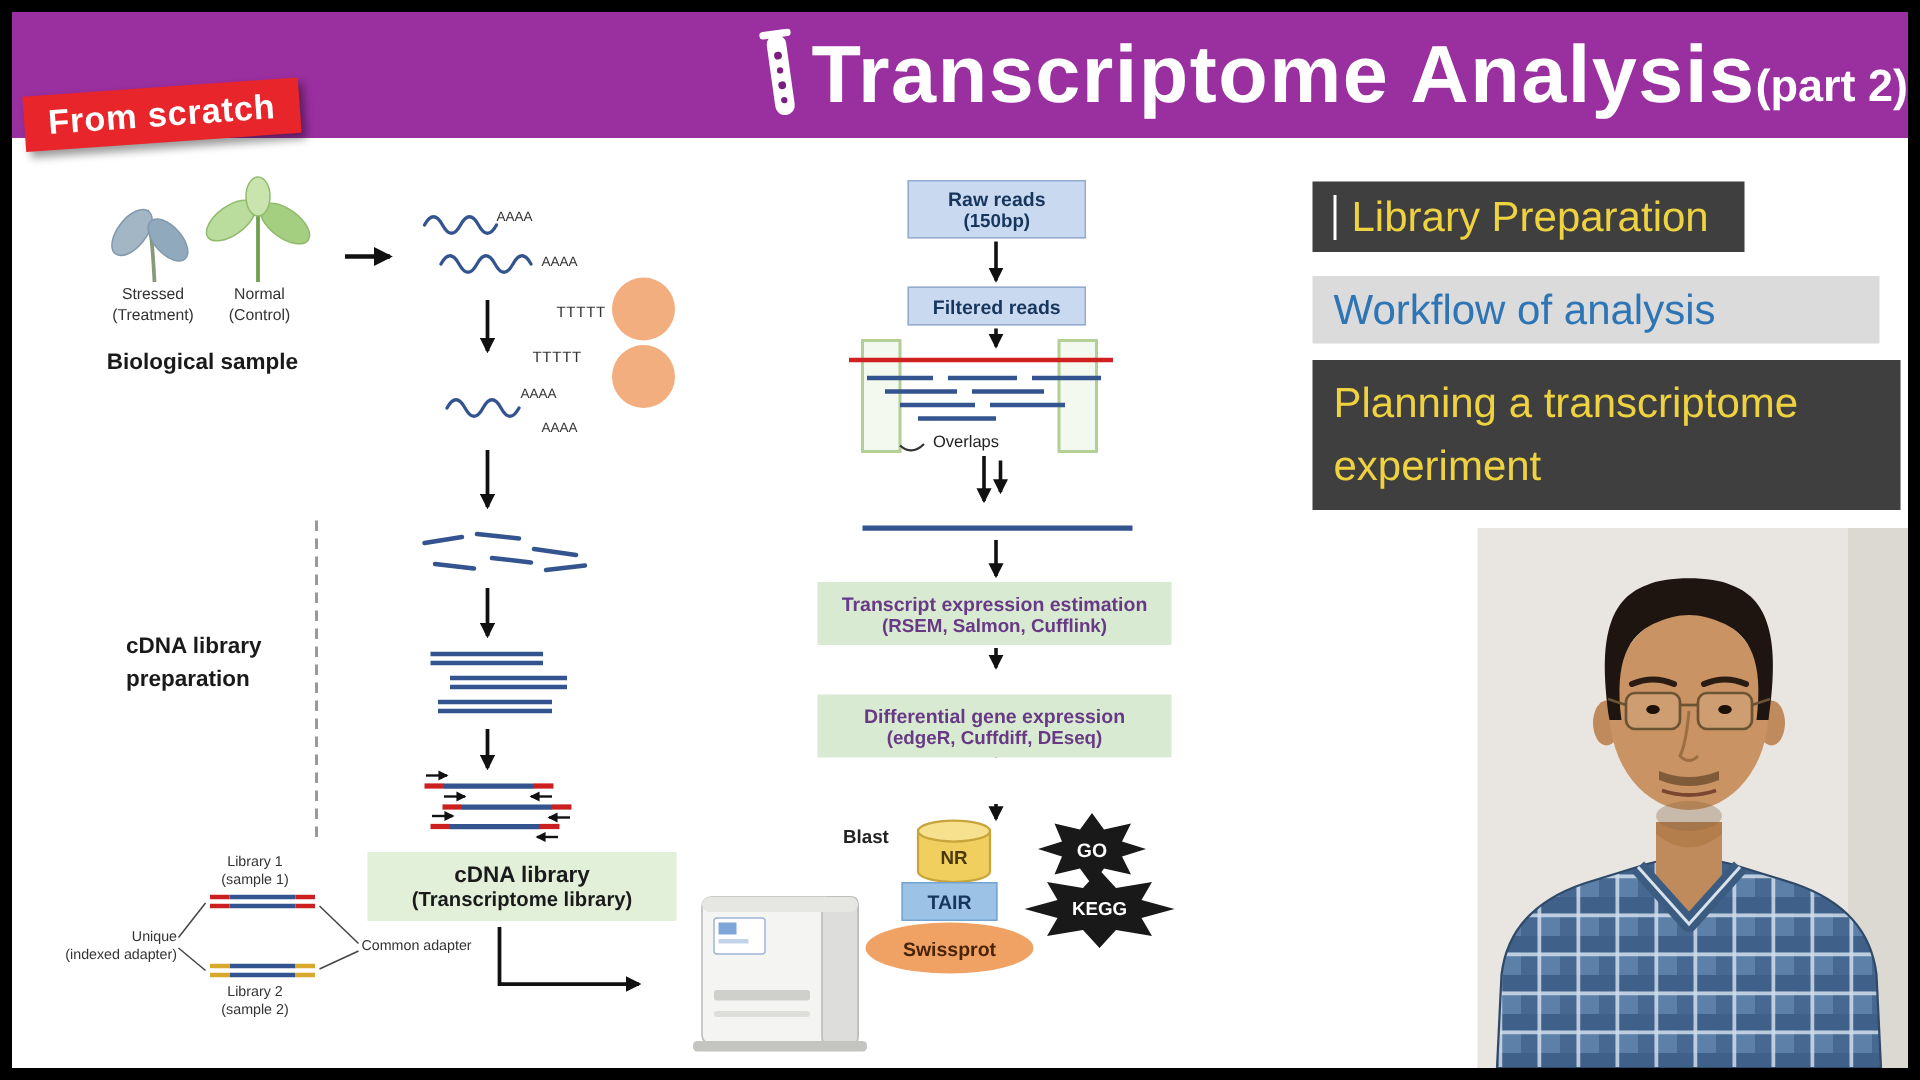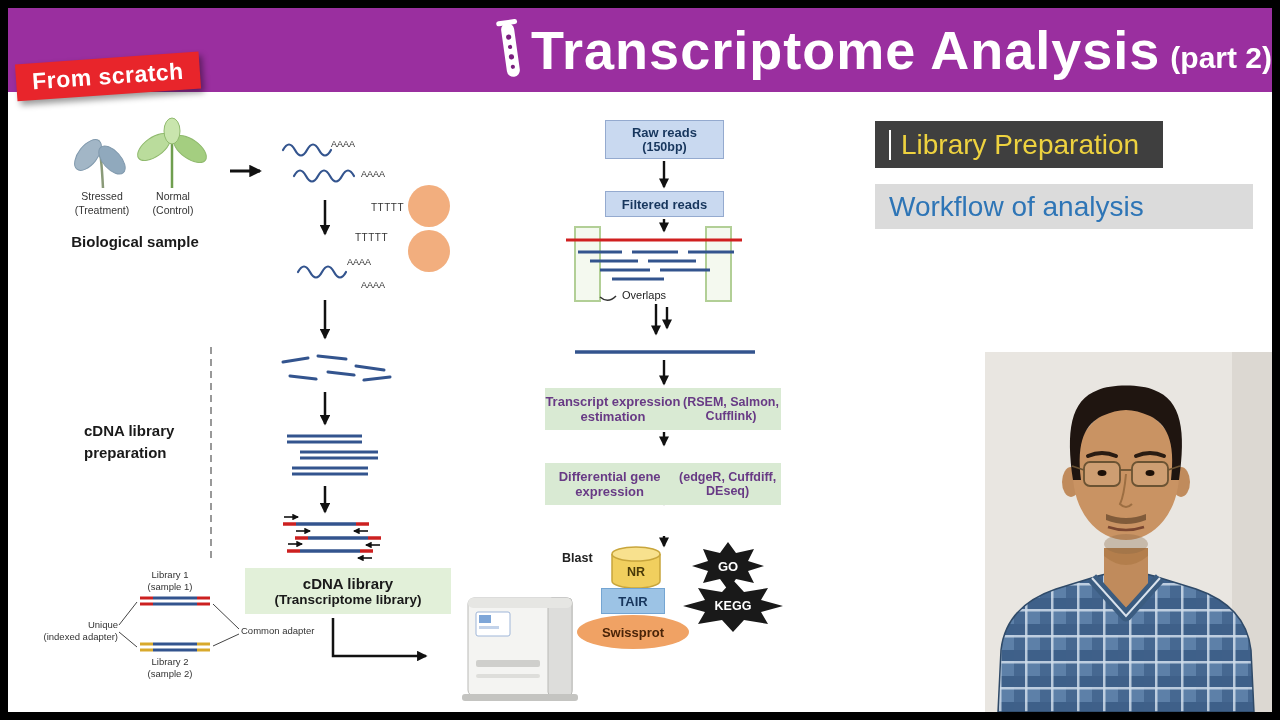--- a/index.html
+++ b/index.html
@@ -4,30 +4,30 @@
 <style>
   *{margin:0;padding:0;box-sizing:border-box}
   html,body{background:#777}
   body{font-family:"Liberation Sans",sans-serif}
   .frame{position:relative;width:1280px;height:720px;background:#fff;overflow:hidden;margin:0 auto}
   .frame::after{content:"";position:absolute;inset:0;border:8px solid #000;z-index:60;pointer-events:none}
   .gfx{position:absolute;left:0;top:0;z-index:1}
   .abs{position:absolute;z-index:2}
   .banner{position:absolute;left:8px;top:8px;width:1264px;height:84px;background:#9a2f9f;display:flex;align-items:center;justify-content:flex-end;z-index:3}
   .title{color:#fff;font-size:54px;font-weight:bold;letter-spacing:1px;margin-left:6px}
-  .part{color:#fff;font-size:30px;font-weight:bold;margin-left:10px;padding-top:16px}
+  .part{color:#fff;font-size:30px;font-weight:bold;padding-top:16px}
   .badge{position:absolute;left:16px;top:58px;background:#e8252b;color:#fff;font-size:23px;font-weight:bold;padding:5px 16px;transform:rotate(-4deg);box-shadow:3px 4px 6px rgba(0,0,0,.4);z-index:4;letter-spacing:.5px}
   .c{text-align:center}
   .r{text-align:right}
   .small{font-size:10.5px;line-height:1.3;color:#333}
   .tiny{font-size:9.5px;line-height:1.3;color:#333}
   .sec{font-size:15px;font-weight:bold;color:#1a1a1a;line-height:1.45}
   .greenbox{background:#e2f0d9;display:flex;flex-direction:column;align-items:center;justify-content:center;color:#1a1a1a;font-weight:bold}
   .bluebox{background:#c9d9f0;border:1px solid #94aacf;color:#17365d;font-weight:bold;display:flex;flex-direction:column;align-items:center;justify-content:center;text-align:center}
-  .wgreen{background:#d9ead3;color:#683a85;font-weight:bold;display:flex;flex-direction:row;align-items:center;justify-content:center;text-align:center}
+  .wgreen{background:#d9ead3;color:#683a85;font-weight:bold;display:flex;flex-direction:column;align-items:center;justify-content:center;text-align:center}
   .menu{display:flex;align-items:center;font-size:28px;padding:0 10px 0 14px}
   .mdark{background:#3f3f3f;color:#eed23f}
   .mlight{background:#dbdbdb;color:#2e75b6}
   .vbar{width:2px;height:30px;background:#fff;margin-right:10px;flex:none}
   .dbtext{font-weight:bold;font-size:13px;display:flex;align-items:center;justify-content:center}
   svg text{font-family:"Liberation Sans",sans-serif}
 </style>
 </head>
 <body>
 
@@ -313,14 +313,17 @@
   <div class="abs dbtext" style="left:601px;top:588px;width:64px;height:26px;background:#9cc3e5;border:1px solid #74a5d2;color:#17365d">TAIR</div>
   <div class="abs dbtext" style="left:577px;top:615px;width:112px;height:34px;background:#f0a264;border-radius:50%;color:#4a2408">Swissprot</div>
 
   <div class="abs menu mdark" style="left:875px;top:121px;width:288px;height:47px">
     <div class="vbar"></div>
     <span>Library Preparation</span>
   </div>
   <div class="abs menu mlight" style="left:875px;top:184px;width:378px;height:45px">
     <span>Workflow of analysis</span>
   </div>
+  <div class="abs menu mdark" style="left:875px;top:240px;width:392px;height:100px;line-height:1.5">
+    <span>Planning a transcriptome experiment</span>
+  </div>
 
 </div>
 
 </body></html>

